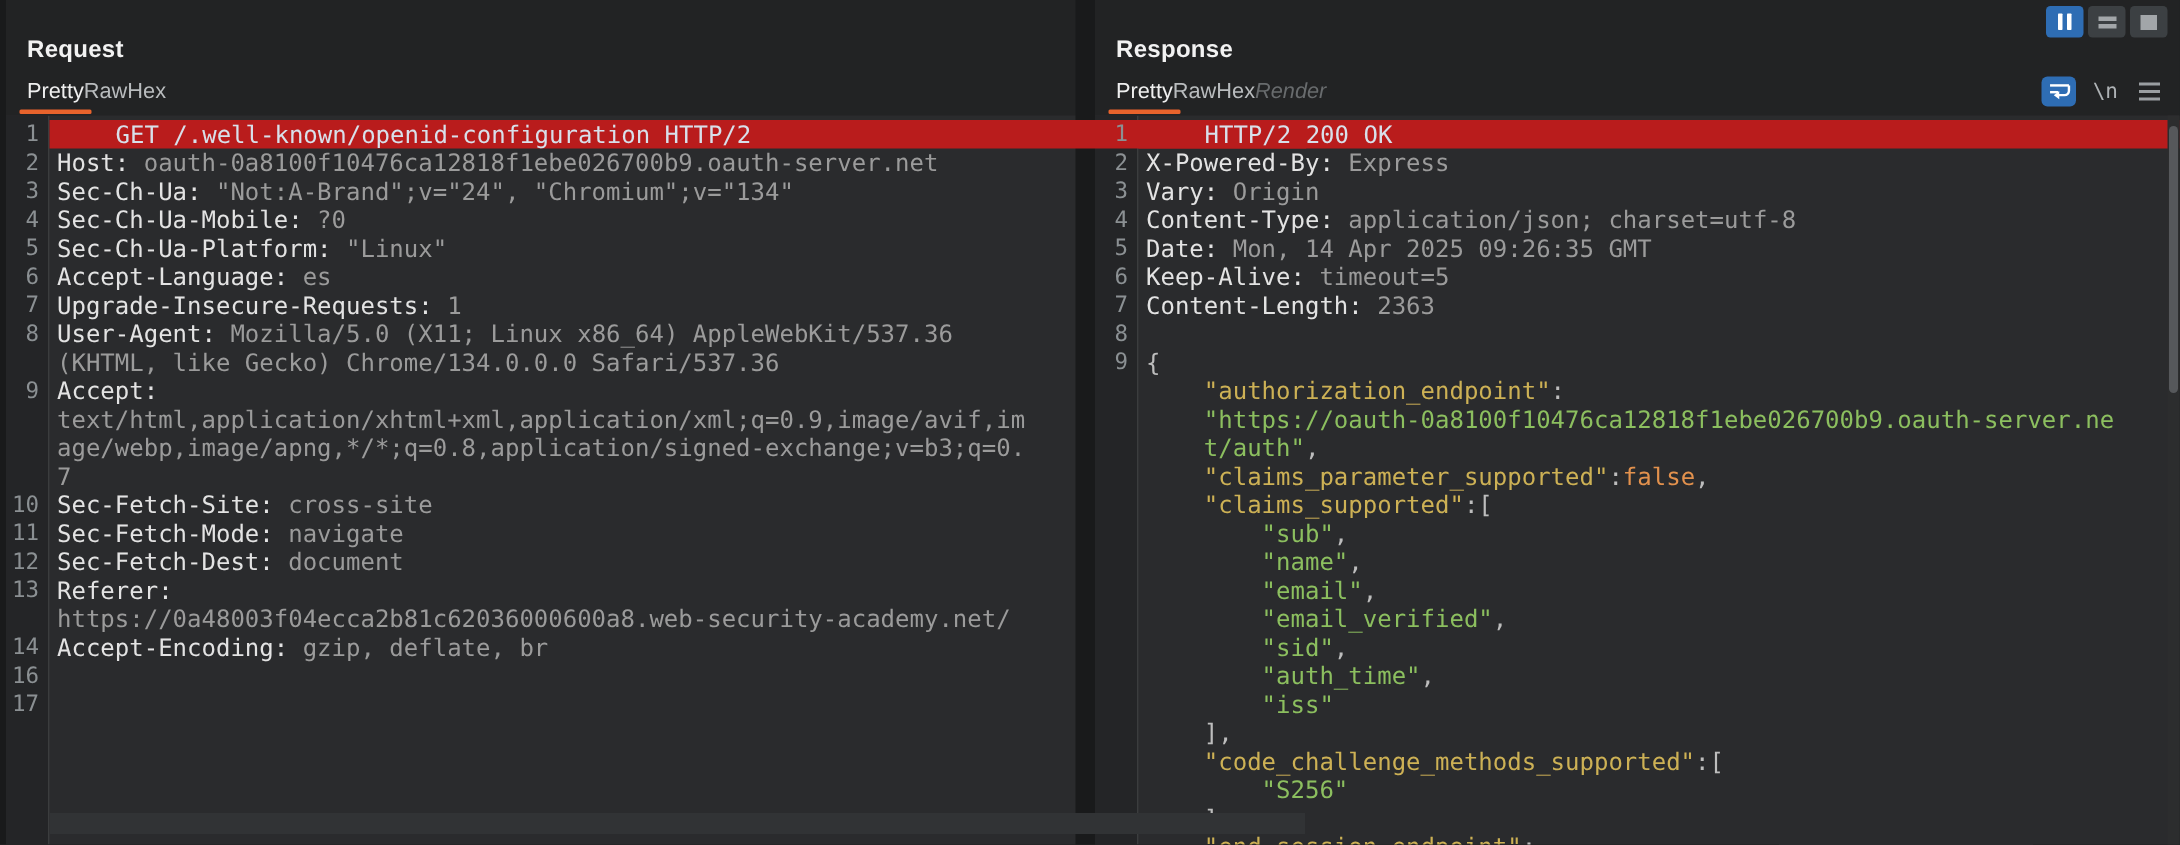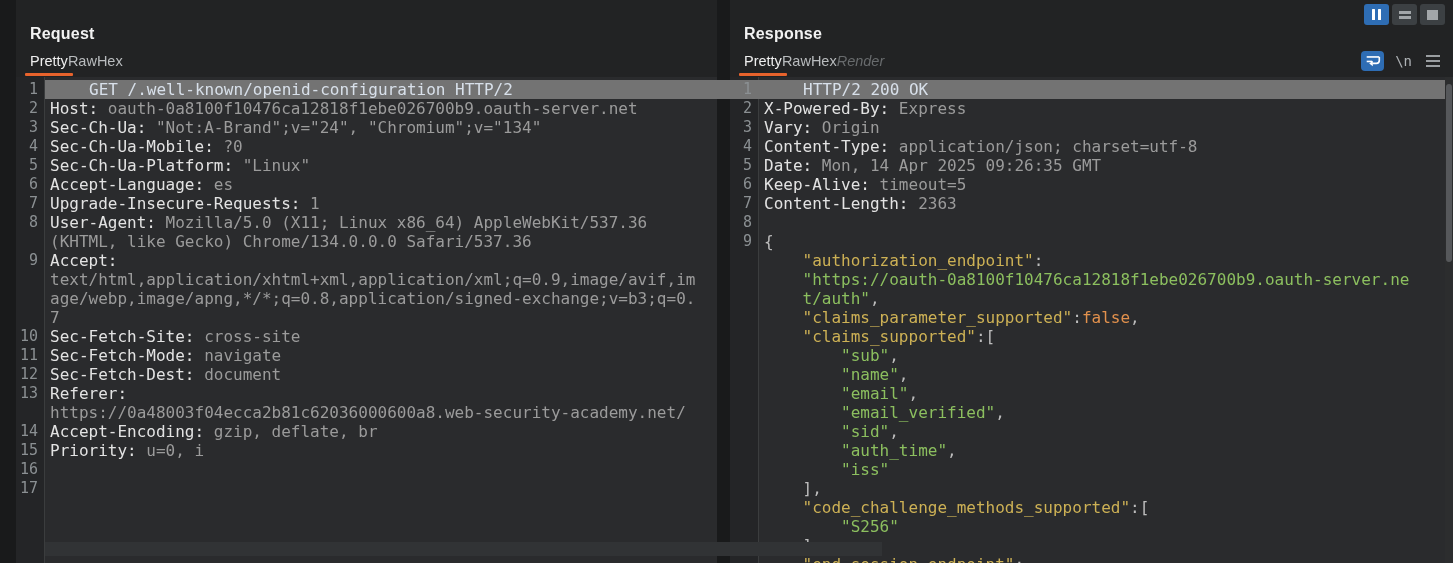--- a/index.html
+++ b/index.html
@@ -1,40 +1,40 @@
 <!DOCTYPE html>
 <html><head>
 <meta charset="utf-8">
 <style>
   html,body{margin:0;padding:0;}
   body{
     width:1453px;height:563px;position:relative;overflow:hidden;
     background:#191a1b;font-family:"Liberation Sans",sans-serif;
   }
   .panel{position:absolute;top:0;bottom:0;background:#222324;}
-  .panel-left{left:16px;width:867px;}
+  .panel-left{left:4px;width:867px;}
   .panel-right{left:730px;width:723px;}
   .divider{position:absolute;top:0;bottom:0;left:717px;width:13px;background:#191a1b;cursor:col-resize;}
   .ptitle{position:absolute;left:14px;top:25px;font-size:16px;font-weight:bold;color:#f2f2f2;letter-spacing:.2px;}
   .tabs{position:absolute;left:14px;top:53px;display:flex;height:24px;}
   .tab{font-size:14.5px;color:#b9bcbe;cursor:pointer;}
   .tab.active{color:#efefef;}
   .tab.active::after{content:"";display:block;height:3px;border-radius:1px;background:#e8632c;margin-top:4px;margin-left:-5px;width:calc(100% + 10px);}
   .tab.disabled{color:#686b6d;cursor:default;font-style:italic;}
   .hicons{position:absolute;right:10px;top:50px;display:flex;align-items:center;gap:11px;height:22px;}
   .icon{display:flex;align-items:center;justify-content:center;width:20px;height:20px;cursor:pointer;}
   .iconbtn{display:flex;align-items:center;justify-content:center;width:23px;height:20px;border-radius:4px;background:#2e6db4;cursor:pointer;}
   .nlabel{font-family:"DejaVu Sans Mono",monospace;font-size:14px;color:#aeb2b5;cursor:pointer;}
   
   .code{position:absolute;left:0;right:0;top:77px;bottom:0;background:#2a2b2d;overflow:hidden;padding-top:3px;}
   .code::before{content:"";position:absolute;left:0;top:0;bottom:0;width:28px;background:#242527;border-right:1px solid #3b3d3e;}
   .row{position:relative;display:flex;height:19px;line-height:19px;font-family:"DejaVu Sans Mono",monospace;font-size:16px;}
   .ln{width:29px;flex:none;box-sizing:border-box;text-align:right;padding-right:7px;color:#8b9093;font-size:15px;position:relative;z-index:1;}
   .tx{flex:1;white-space:pre;padding-left:5px;padding-right:12px;position:relative;z-index:1;}
-  .row.hl .tx{background:#737373;padding-left:44px;}
+  .row.hl .tx{background:#b91c1c;padding-left:44px;}
   .st{color:#d8e0ea;}
   .hn{color:#e3e3e3;}
   .hv{color:#9b9b9b;}
   .k{color:#cdb155;}
   .s{color:#8cbf5f;}
   .b{color:#e2914d;}
   .p{color:#bdbdbd;}
   
   .vscroll{position:absolute;right:0;top:77px;bottom:0;width:8px;background:#2c2d2e;z-index:3;}
   .vthumb{position:absolute;left:1px;right:1px;top:7px;height:178px;background:#56585b;border-radius:3px;cursor:pointer;}
@@ -155,24 +155,20 @@
       </div>
       <div class="row">
         <span class="ln"></span>
         <span class="tx"><span class="hv">https://0a48003f04ecca2b81c62036000600a8.web-security-academy.net/</span></span>
       </div>
       <div class="row">
         <span class="ln">14</span>
         <span class="tx"><span class="hn">Accept-Encoding:</span><span class="hv"> gzip, deflate, br</span></span>
       </div>
       <div class="row">
-        <span class="ln">15</span>
-        <span class="tx"><span class="hn">Priority:</span><span class="hv"> u=0, i</span></span>
-      </div>
-      <div class="row">
         <span class="ln">16</span>
         <span class="tx"></span>
       </div>
       <div class="row">
         <span class="ln">17</span>
         <span class="tx"></span>
       </div>
     </div>
   <div class="hscroll"></div>
 </div>

